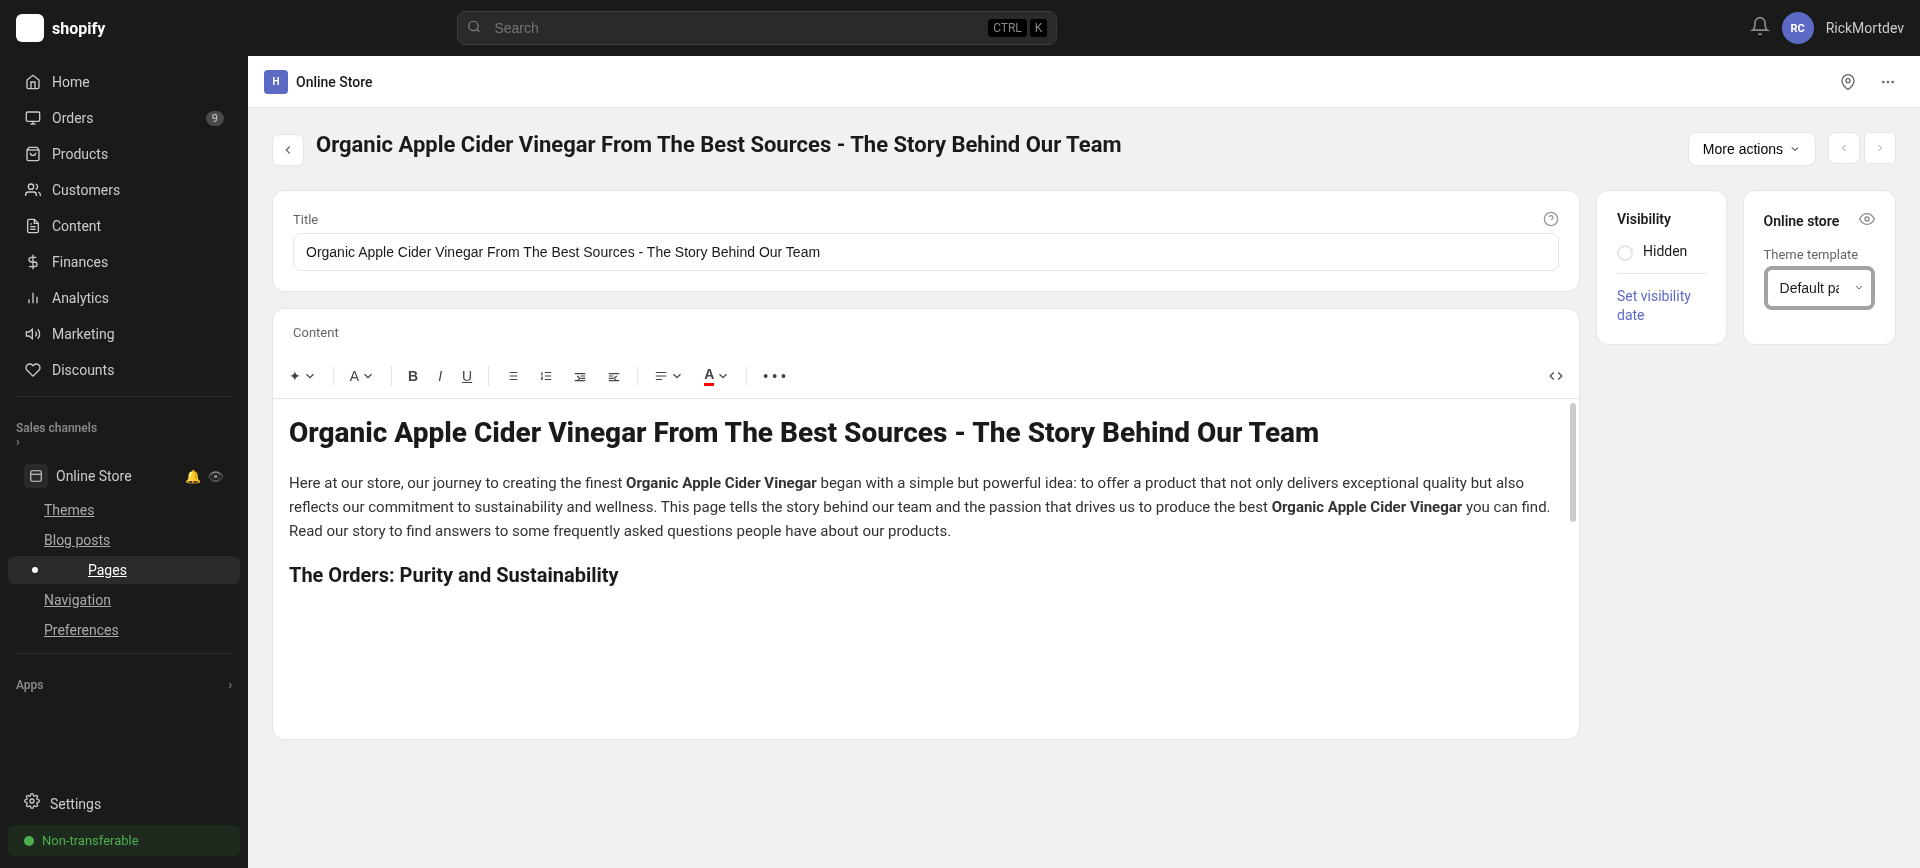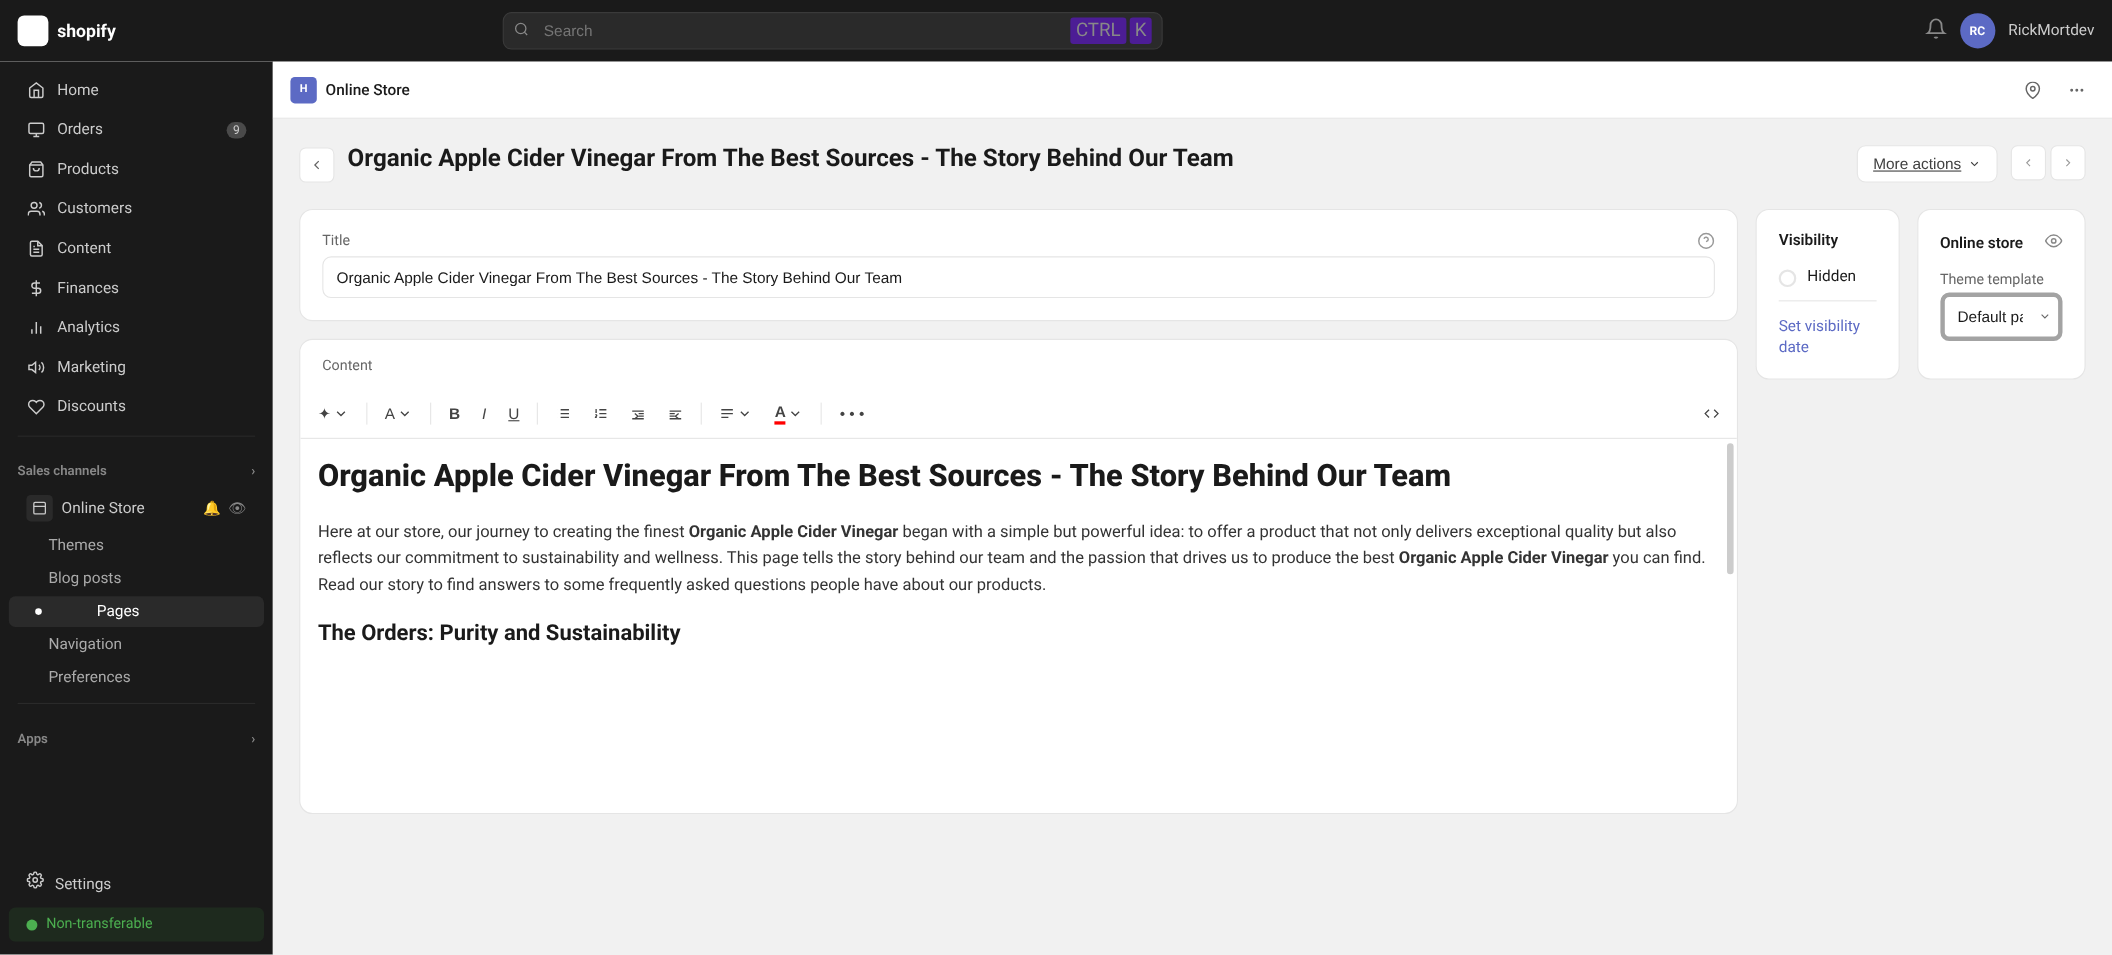--- a/index.html
+++ b/index.html
@@ -7,37 +7,37 @@
 
     
     .topbar { background: #1a1a1a; display: flex; align-items: center; height: 56px; padding: 0 16px; gap: 12px; flex-shrink: 0; }
     .topbar-logo { display: flex; align-items: center; gap: 8px; color: #fff; font-weight: 700; font-size: 16px; }
     .shopify-icon { width: 28px; height: 28px; background: #fff; border-radius: 6px; display: flex; align-items: center; justify-content: center; }
     .shopify-icon svg { width: 18px; height: 18px; }
     .topbar-search { flex: 1; max-width: 600px; margin: 12px auto; position: relative; }
     .topbar-search input { width: 100%; background: #2a2a2a; border: 1px solid #3a3a3a; border-radius: 8px; color: #ccc; padding: 8px 12px 8px 36px; font-size: 14px; outline: none; }
     .topbar-search .search-icon-wrap { position: absolute; left: 10px; top: 50%; transform: translateY(-50%); color: #888; }
     .search-kbd { position: absolute; right: 10px; top: 50%; transform: translateY(-50%); display: flex; gap: 3px; }
-    .kbd { background: #4c1d95; border-radius: 3px; color: #888; font-size: 17px; padding: 2px 5px; }
+    .kbd { background: #000000; border-radius: 3px; color: #888; font-size: 12px; padding: 2px 5px; }
     .topbar-right { display: flex; align-items: center; gap: 12px; margin-left: auto; }
     .topbar-bell { color: #888; cursor: pointer; }
     .topbar-avatar { width: 32px; height: 32px; background: #5c6ac4; border-radius: 50%; display: flex; align-items: center; justify-content: center; color: #fff; font-size: 11px; font-weight: 700; }
     .topbar-username { color: #ccc; font-size: 14px; }
 
     
     .layout { display: flex; flex: 1; overflow: hidden; }
 
     
     .sidebar { width: 248px; background: #1a1a1a; display: flex; flex-direction: column; overflow-y: auto; flex-shrink: 0; padding: 8px 0; }
     .sidebar-item { display: flex; align-items: center; gap: 10px; padding: 8px 16px; color: #ccc; font-size: 14px; cursor: pointer; border-radius: 6px; margin: 1px 8px; text-decoration: none; }
     .sidebar-item .icon { width: 18px; height: 18px; display: flex; align-items: center; justify-content: center; flex-shrink: 0; }
     .sidebar-badge { background: #4a4a4a; color: #ccc; font-size: 11px; border-radius: 10px; padding: 1px 6px; margin-left: auto; }
-    .sidebar-section-header { display: flex; align-items: flex-end; justify-content: space-between; padding: 8px 16px; color: #888; font-size: 12px; font-weight: 600; margin-top: 8px; cursor: pointer; }
+    .sidebar-section-header { display: flex; align-items: flex-start; justify-content: space-between; padding: 8px 16px; color: #888; font-size: 12px; font-weight: 600; margin-top: 8px; cursor: pointer; flex-direction: column; }
     .sidebar-section-header .chevron { color: #888; }
-    .sidebar-sub-item { display: flex; align-items: center; gap: 10px; padding: 6px 16px 6px 36px; color: #aaa; font-size: 14px; cursor: pointer; border-radius: 6px; margin: 1px 8px; }
+    .sidebar-sub-item { display: flex; align-items: center; gap: 10px; padding: 6px 16px 6px 36px; color: #aaa; font-size: 14px; cursor: pointer; border-radius: 6px; margin: 1px 8px; text-decoration: underline; }
     .sidebar-sub-item.active { background: #2a2a2a; color: #fff; gap: 44px; }
     .sidebar-sub-item .dot { width: 6px; height: 6px; border-radius: 50%; background: #888; flex-shrink: 0; margin-left: -12px; margin-right: 6px; }
     .sidebar-sub-item.active .dot { background: #fff; }
     .sidebar-online-store { display: flex; align-items: center; gap: 8px; padding: 6px 16px; color: #ccc; font-size: 14px; cursor: pointer; border-radius: 6px; margin: 1px 8px; }
     .sidebar-online-store .store-icon { width: 24px; height: 24px; background: #2a2a2a; border-radius: 4px; display: flex; align-items: center; justify-content: center; }
     .sidebar-online-store-actions { display: flex; align-items: center; gap: 6px; margin-left: auto; }
     .sidebar-online-store-actions span { color: #888; font-size: 16px; cursor: pointer; }
     .sidebar-divider { height: 1px; background: #2a2a2a; margin: 8px 16px; }
     .non-transferable { display: flex; align-items: center; gap: 8px; padding: 8px 16px; background: #1e2a1e; border-radius: 6px; margin: 4px 8px; color: #4caf50; font-size: 13px; cursor: pointer; }
     .settings-item { display: flex; align-items: flex-end; gap: 10px; padding: 8px 16px; color: #ccc; font-size: 14px; cursor: pointer; border-radius: 6px; margin: 1px 8px; }
@@ -53,21 +53,21 @@
     .store-name { font-size: 14px; font-weight: 500; color: #1a1a1a; }
     .nav-spacer { flex: 1; }
     .nav-actions { display: flex; align-items: center; gap: 8px; }
     .nav-icon-btn { width: 32px; height: 32px; border-radius: 6px; border: none; background: transparent; cursor: pointer; display: flex; align-items: center; justify-content: center; color: #666; font-size: 16px; }
 
     
     .page-content { flex: 1; overflow-y: auto; padding: 24px; }
     .page-header { display: flex; align-items: flex-start; gap: 12px; margin-bottom: 24px; }
     .back-btn { width: 32px; height: 32px; border-radius: 6px; border: 1px solid #e5e5e5; background: #fff; cursor: pointer; display: flex; align-items: center; justify-content: center; color: #666; flex-shrink: 0; margin-top: 2px; }
     .page-title { font-size: 22px; font-weight: 700; color: #1a1a1a; flex: 1; }
-    .more-actions-btn { display: flex; align-items: center; gap: 6px; padding: 8px 14px; background: #fff; border: 1px solid #e5e5e5; border-radius: 8px; cursor: pointer; font-size: 14px; color: #404040; white-space: nowrap; flex-shrink: 0; text-decoration: underline; }
+    .more-actions-btn { display: flex; align-items: center; gap: 6px; padding: 8px 14px; background: #fff; border: 1px solid #e5e5e5; border-radius: 8px; cursor: pointer; font-size: 14px; color: #000000; white-space: nowrap; flex-shrink: 0; }
     .nav-arrows { display: flex; gap: 4px; flex-shrink: 0; }
     .nav-arrow-btn { width: 32px; height: 32px; border-radius: 6px; border: 1px solid #e5e5e5; background: #fff; cursor: pointer; display: flex; align-items: center; justify-content: center; color: #999; }
 
     
     .two-col { display: flex; gap: 16px; align-items: flex-start; }
     .main-col { flex: 1; display: flex; flex-direction: column; gap: 16px; }
     .side-col { width: 300px; display: flex; flex-direction: row; gap: 16px; flex-shrink: 0; }
 
     
     .card { background: #fff; border-radius: 12px; border: 1px solid #e5e5e5; padding: 20px; }

